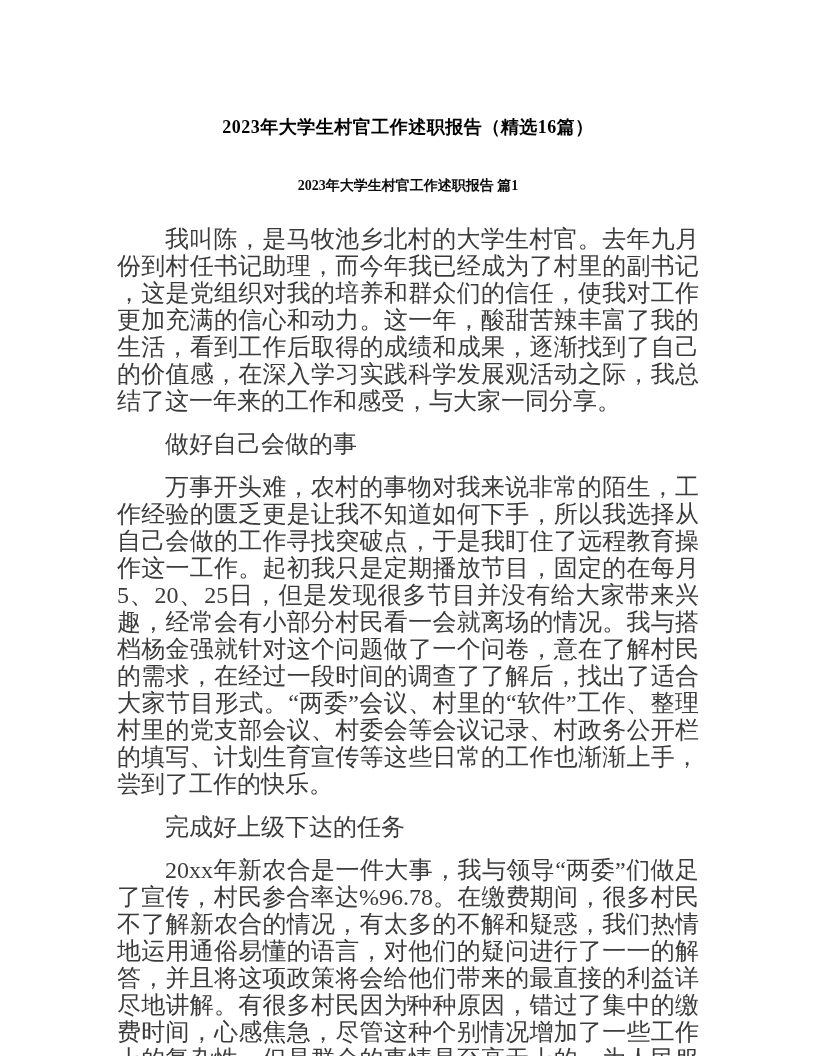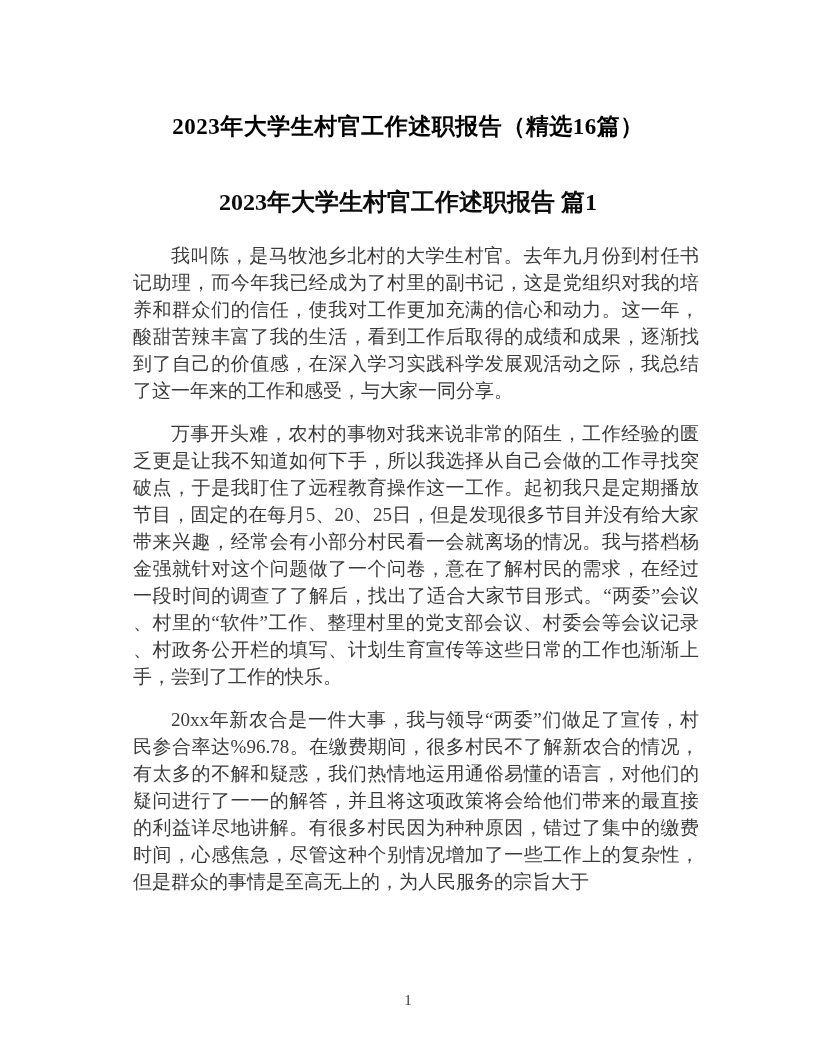--- a/index.html
+++ b/index.html
@@ -13,41 +13,41 @@
     height: 1056px;
     background: #ffffff;
     box-sizing: border-box;
     padding: 110px 117px 0 117px;
     font-family: "Liberation Serif", "DejaVu Serif", serif;
     color: #3b3b3b;
     overflow: hidden;
   }
   .doc-title {
     margin: 0;
-    font-size: 23px;
+    font-size: 18px;
     line-height: 34px;
     font-weight: 700;
     text-align: center;
     color: #000000;
     letter-spacing: 0.5px;
   }
   .section-title {
-    margin: 46px 0 0 0;
-    font-size: 24px;
+    margin: 30px 0 0 0;
+    font-size: 14px;
     line-height: 24px;
     font-weight: 700;
     text-align: center;
     color: #0d0d0d;
   }
   .doc-body {
     margin-top: 28px;
   }
   .para {
-    margin: 0 0 16px 16px;
-    font-size: 19px;
+    margin: 0 0 16px 0;
+    font-size: 24px;
     line-height: 27px;
     text-align: justify;
     text-indent: 2em;
     color: #3b3b3b;
     line-break: anywhere;
     overflow-wrap: anywhere;
   }
   .page-number {
     position: absolute;
     left: 0;
@@ -63,23 +63,25 @@
 
 <div class="page">
 
   <h1 class="doc-title">2023年大学生村官工作述职报告（精选16篇）</h1>
 
   <h2 class="section-title">2023年大学生村官工作述职报告 篇1</h2>
 
   <div class="doc-body">
     <p class="para">我叫陈，是马牧池乡北村的大学生村官。去年九月份到村任书记助理，而今年我已经成为了村里的副书记，这是党组织对我的培养和群众们的信任，使我对工作更加充满的信心和动力。这一年，酸甜苦辣丰富了我的生活，看到工作后取得的成绩和成果，逐渐找到了自己的价值感，在深入学习实践科学发展观活动之际，我总结了这一年来的工作和感受，与大家一同分享。</p>
 
+    <p class="para">做好自己会做的事</p>
 
 
     <p class="para">万事开头难，农村的事物对我来说非常的陌生，工作经验的匮乏更是让我不知道如何下手，所以我选择从自己会做的工作寻找突破点，于是我盯住了远程教育操作这一工作。起初我只是定期播放节目，固定的在每月5、20、25日，但是发现很多节目并没有给大家带来兴趣，经常会有小部分村民看一会就离场的情况。我与搭档杨金强就针对这个问题做了一个问卷，意在了解村民的需求，在经过一段时间的调查了了解后，找出了适合大家节目形式。“两委”会议、村里的“软件”工作、整理村里的党支部会议、村委会等会议记录、村政务公开栏的填写、计划生育宣传等这些日常的工作也渐渐上手，尝到了工作的快乐。</p>
 
+    <p class="para">完成好上级下达的任务</p>
 
     <p class="para">20xx年新农合是一件大事，我与领导“两委”们做足了宣传，村民参合率达%96.78。在缴费期间，很多村民不了解新农合的情况，有太多的不解和疑惑，我们热情地运用通俗易懂的语言，对他们的疑问进行了一一的解答，并且将这项政策将会给他们带来的最直接的利益详尽地讲解。有很多村民因为种种原因，错过了集中的缴费时间，心感焦急，尽管这种个别情况增加了一些工作上的复杂性，但是群众的事情是至高无上的，为人民服务的宗旨大于</p>
   </div>
 
   <div class="page-number">1</div>
 
 </div>
 
 </body></html>

